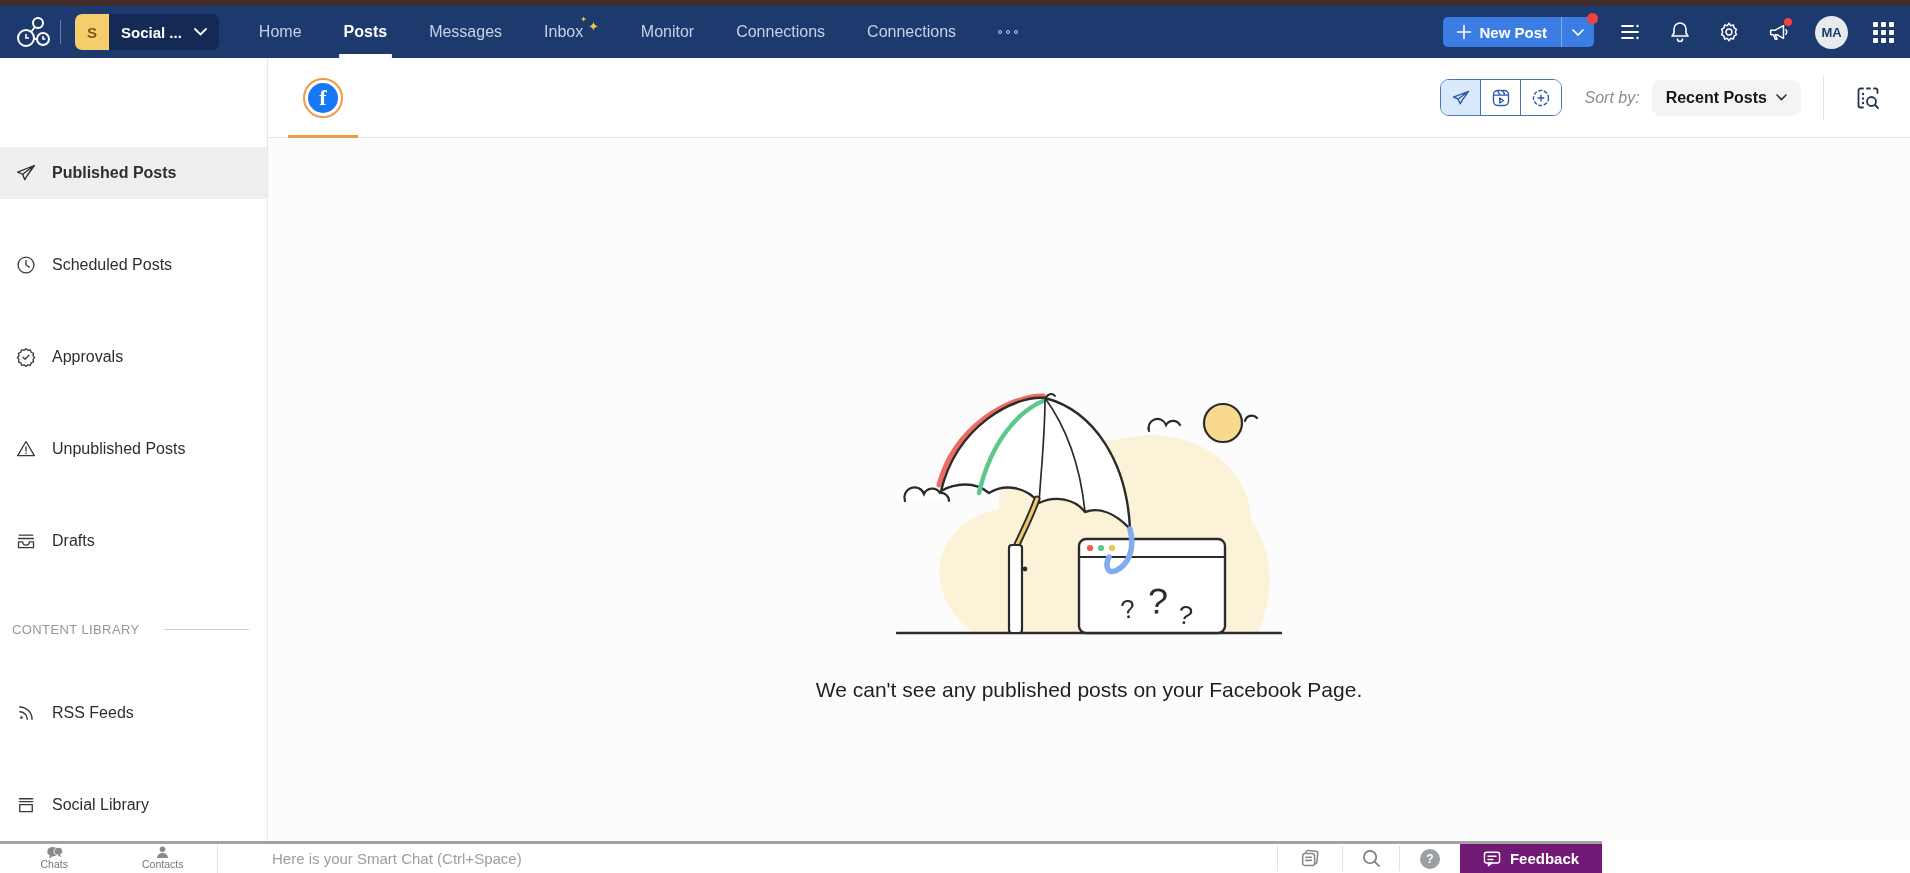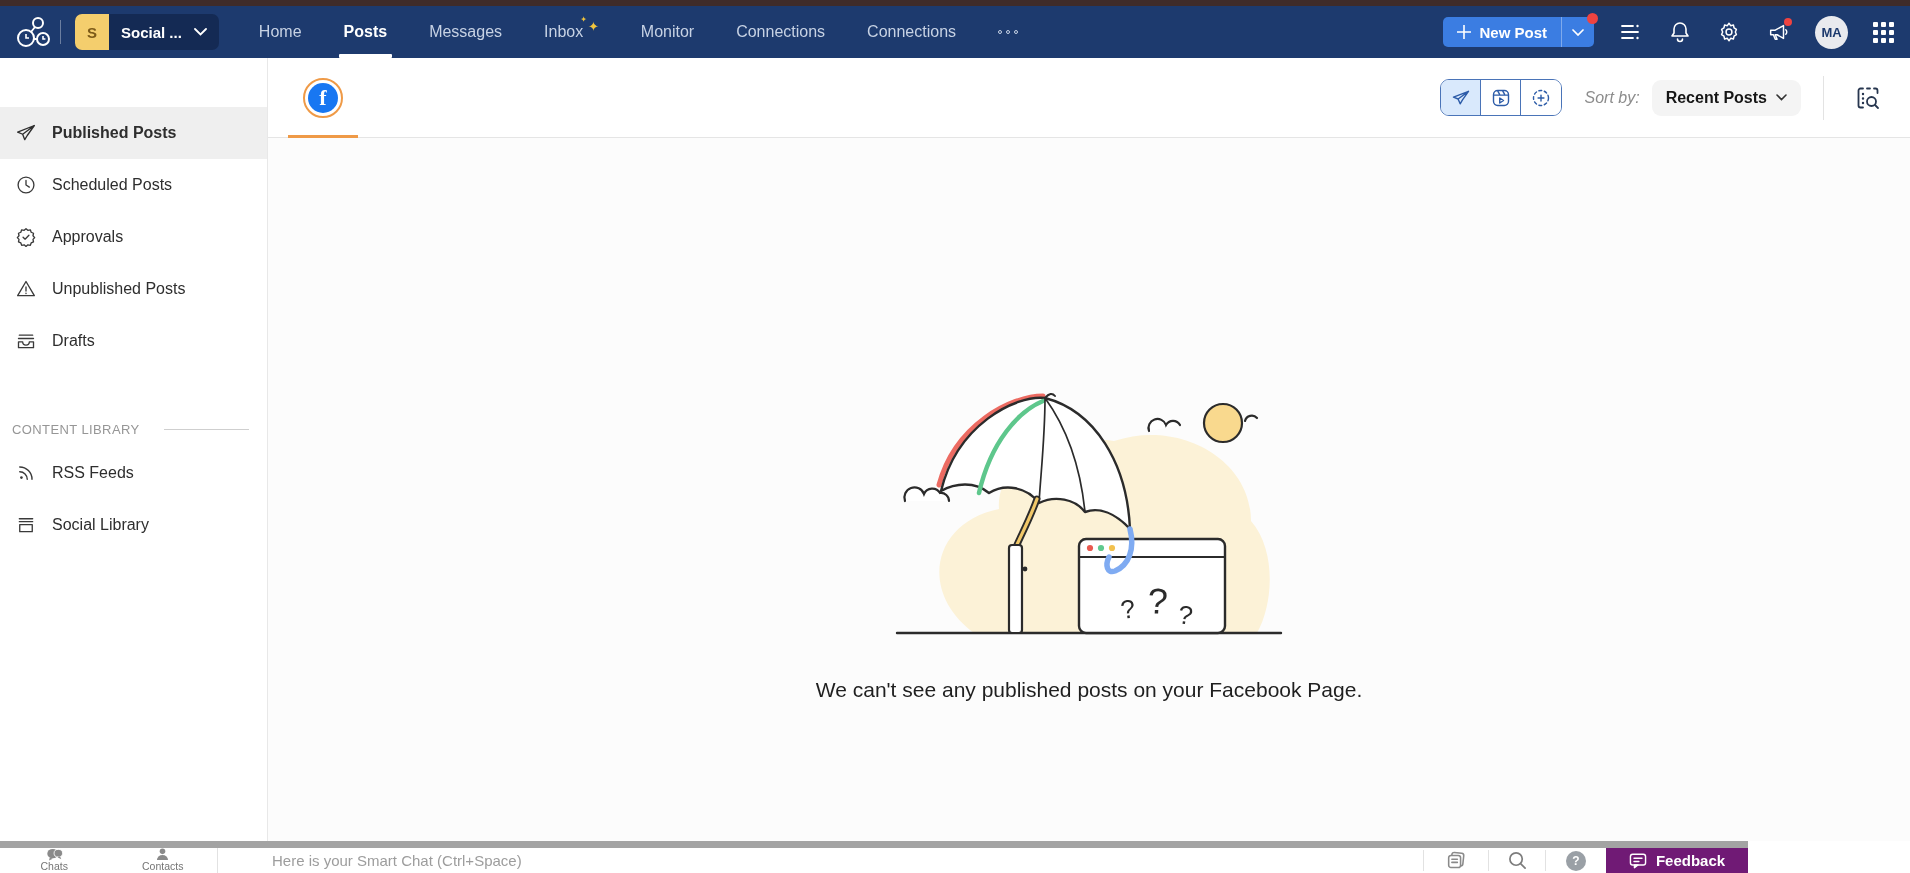--- a/index.html
+++ b/index.html
@@ -45,21 +45,21 @@
   .nav-icon-dot { position:absolute; top:-2px; right:-2px; width:8px; height:8px; background:#ef4340; border-radius:50%; }
   .avatar { width:33px; height:33px; border-radius:50%; background:#e9eaee; color:#1d3a6e;
             font-size:13px; font-weight:bold; display:flex; align-items:center; justify-content:center; cursor:pointer; }
   .apps-grid { display:grid; grid-template-columns:repeat(3,5px); gap:3px; cursor:pointer; }
   .apps-grid i { width:5px; height:5px; background:#fff; border-radius:1px; display:block; }
 
   
   .sidebar { position:absolute; top:58px; left:0; width:268px; bottom:32px; background:#fff;
              border-right:1px solid #e8e8e8; padding-top:49px; }
   .side-item { height:52px; display:flex; align-items:center; gap:16px; padding-left:16px;
-               font-size:16px; color:#2e2e2e; cursor:pointer; }
+               font-size:16px; color:#2e2e2e; cursor:pointer;margin-top:40px; }
   .side-item.active { background:#efefef; font-weight:bold; }
   .side-item svg { flex:0 0 auto; }
   .side-section { margin-top:44px; display:flex; align-items:center; gap:24px; padding-left:12px;
                   color:#969696; font-size:13px; letter-spacing:.4px; height:36px; }
   .side-section .rule { flex:1; height:1px; background:#cfcfcf; margin-right:18px; }
 
   
   .main-header { position:absolute; top:58px; left:268px; right:0; height:80px; background:#fff;
                  border-bottom:1px solid #e5e5e5; display:flex; align-items:center;
                  padding:0 20px 0 0; }
@@ -85,22 +85,22 @@
   .hdr-vdiv { width:1px; height:44px; background:#e3e3e3; }
   .find-btn { width:44px; display:flex; align-items:center; justify-content:center; cursor:pointer; }
 
   
   .content { position:absolute; top:138px; left:268px; right:0; bottom:32px; background:#fcfcfc;
              display:flex; flex-direction:column; align-items:center; }
   .empty-illustration { margin-top:243px; }
   .empty-caption { margin-top:32px; font-size:21px; color:#1f1f1f; }
 
   
-  .bottombar { position:absolute; bottom:0; left:0; width:1748px; height:32px; background:#fff;
-               border-top:7px solid #a3a3a3; display:flex; align-items:stretch; }
+  .bottombar { position:absolute; bottom:0; left:0; width:1602px; height:32px; background:#fff;
+               border-top:3px solid #a3a3a3; display:flex; align-items:stretch; }
   .bb-left { width:218px; display:flex; border-right:1px solid #e2e2e2; }
   .bb-tab { flex:1; display:flex; flex-direction:column; align-items:center; justify-content:center;
             gap:0; color:#757575; font-size:10.5px; cursor:pointer; line-height:1.1; }
   .bb-input { flex:1; border:none; outline:none; padding-left:54px; font-size:15px; color:#333;
               font-family:"Liberation Sans", sans-serif; background:transparent; }
   .bb-input::placeholder { color:#9d9d9d; }
   .bb-vdiv { width:1px; background:#e2e2e2; margin:2px 0; }
   .bb-btn { width:60px; display:flex; align-items:center; justify-content:center; cursor:pointer; }
   .help-circle { width:20px; height:20px; background:#9aa0a6; color:#fff; border-radius:50%;
                  font-size:12px; font-weight:bold; display:flex; align-items:center; justify-content:center; }

